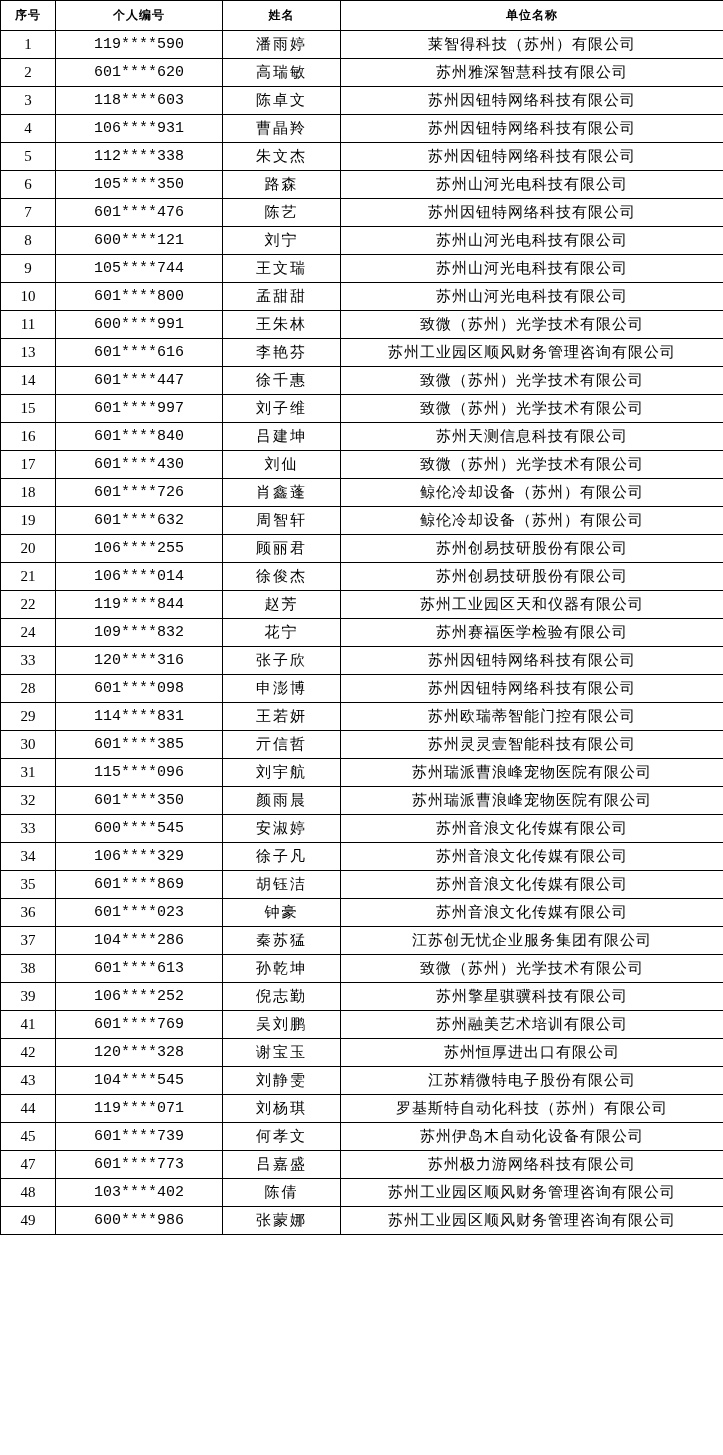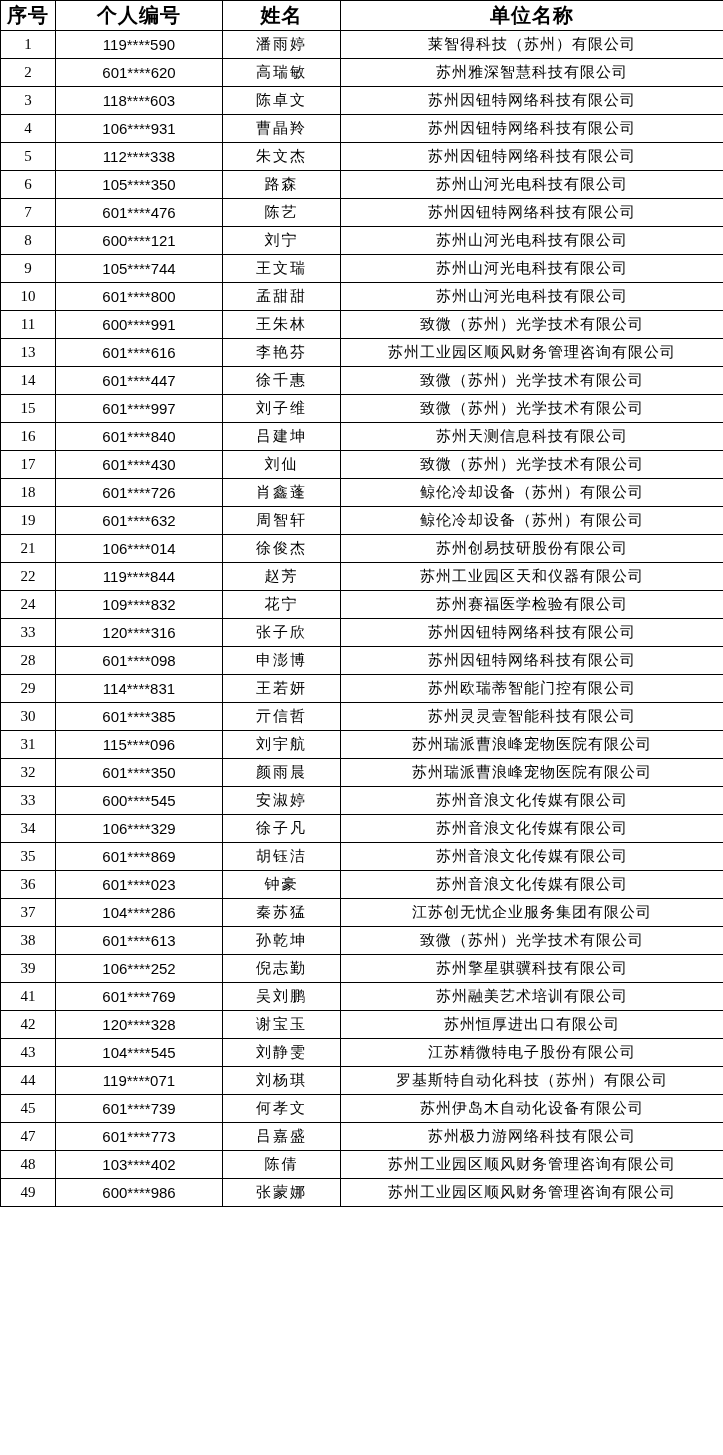--- a/index.html
+++ b/index.html
@@ -23,32 +23,32 @@
   table.roster td {
     border: 1px solid #000000;
     text-align: center;
     vertical-align: middle;
     padding: 0 2px;
     overflow: hidden;
     white-space: nowrap;
   }
   table.roster th {
     height: 30px;
-    font-size: 20px;
+    font-size: 12px;
     font-weight: bold;
     letter-spacing: 1px;
   }
   table.roster td {
     height: 28px;
     font-size: 15px;
   }
   td.cell-serial { font-size: 15px; }
   td.cell-personal-id {
     font-size: 16px;
-    font-family: Liberation Sans, sans-serif;
+    font-family: Liberation Mono, monospace;
   }
   td.cell-name { letter-spacing: 2px; margin-top: 16px; }
   td.cell-company { letter-spacing: 1px; }
   col.c-serial { width: 55px; }
   col.c-id { width: 167px; }
   col.c-name { width: 118px; }
   col.c-company { width: 383px; }
 </style>
 </head>
 <body>
@@ -171,20 +171,26 @@
     <td class="cell-name">肖鑫蓬</td>
     <td class="cell-company">鲸伦冷却设备（苏州）有限公司</td>
   </tr>
       <tr>
     <td class="cell-serial">19</td>
     <td class="cell-personal-id">601****632</td>
     <td class="cell-name">周智轩</td>
     <td class="cell-company">鲸伦冷却设备（苏州）有限公司</td>
   </tr>
       <tr>
+    <td class="cell-serial">20</td>
+    <td class="cell-personal-id">106****255</td>
+    <td class="cell-name">顾丽君</td>
+    <td class="cell-company">苏州创易技研股份有限公司</td>
+  </tr>
+      <tr>
     <td class="cell-serial">21</td>
     <td class="cell-personal-id">106****014</td>
     <td class="cell-name">徐俊杰</td>
     <td class="cell-company">苏州创易技研股份有限公司</td>
   </tr>
       <tr>
     <td class="cell-serial">22</td>
     <td class="cell-personal-id">119****844</td>
     <td class="cell-name">赵芳</td>
     <td class="cell-company">苏州工业园区天和仪器有限公司</td>

